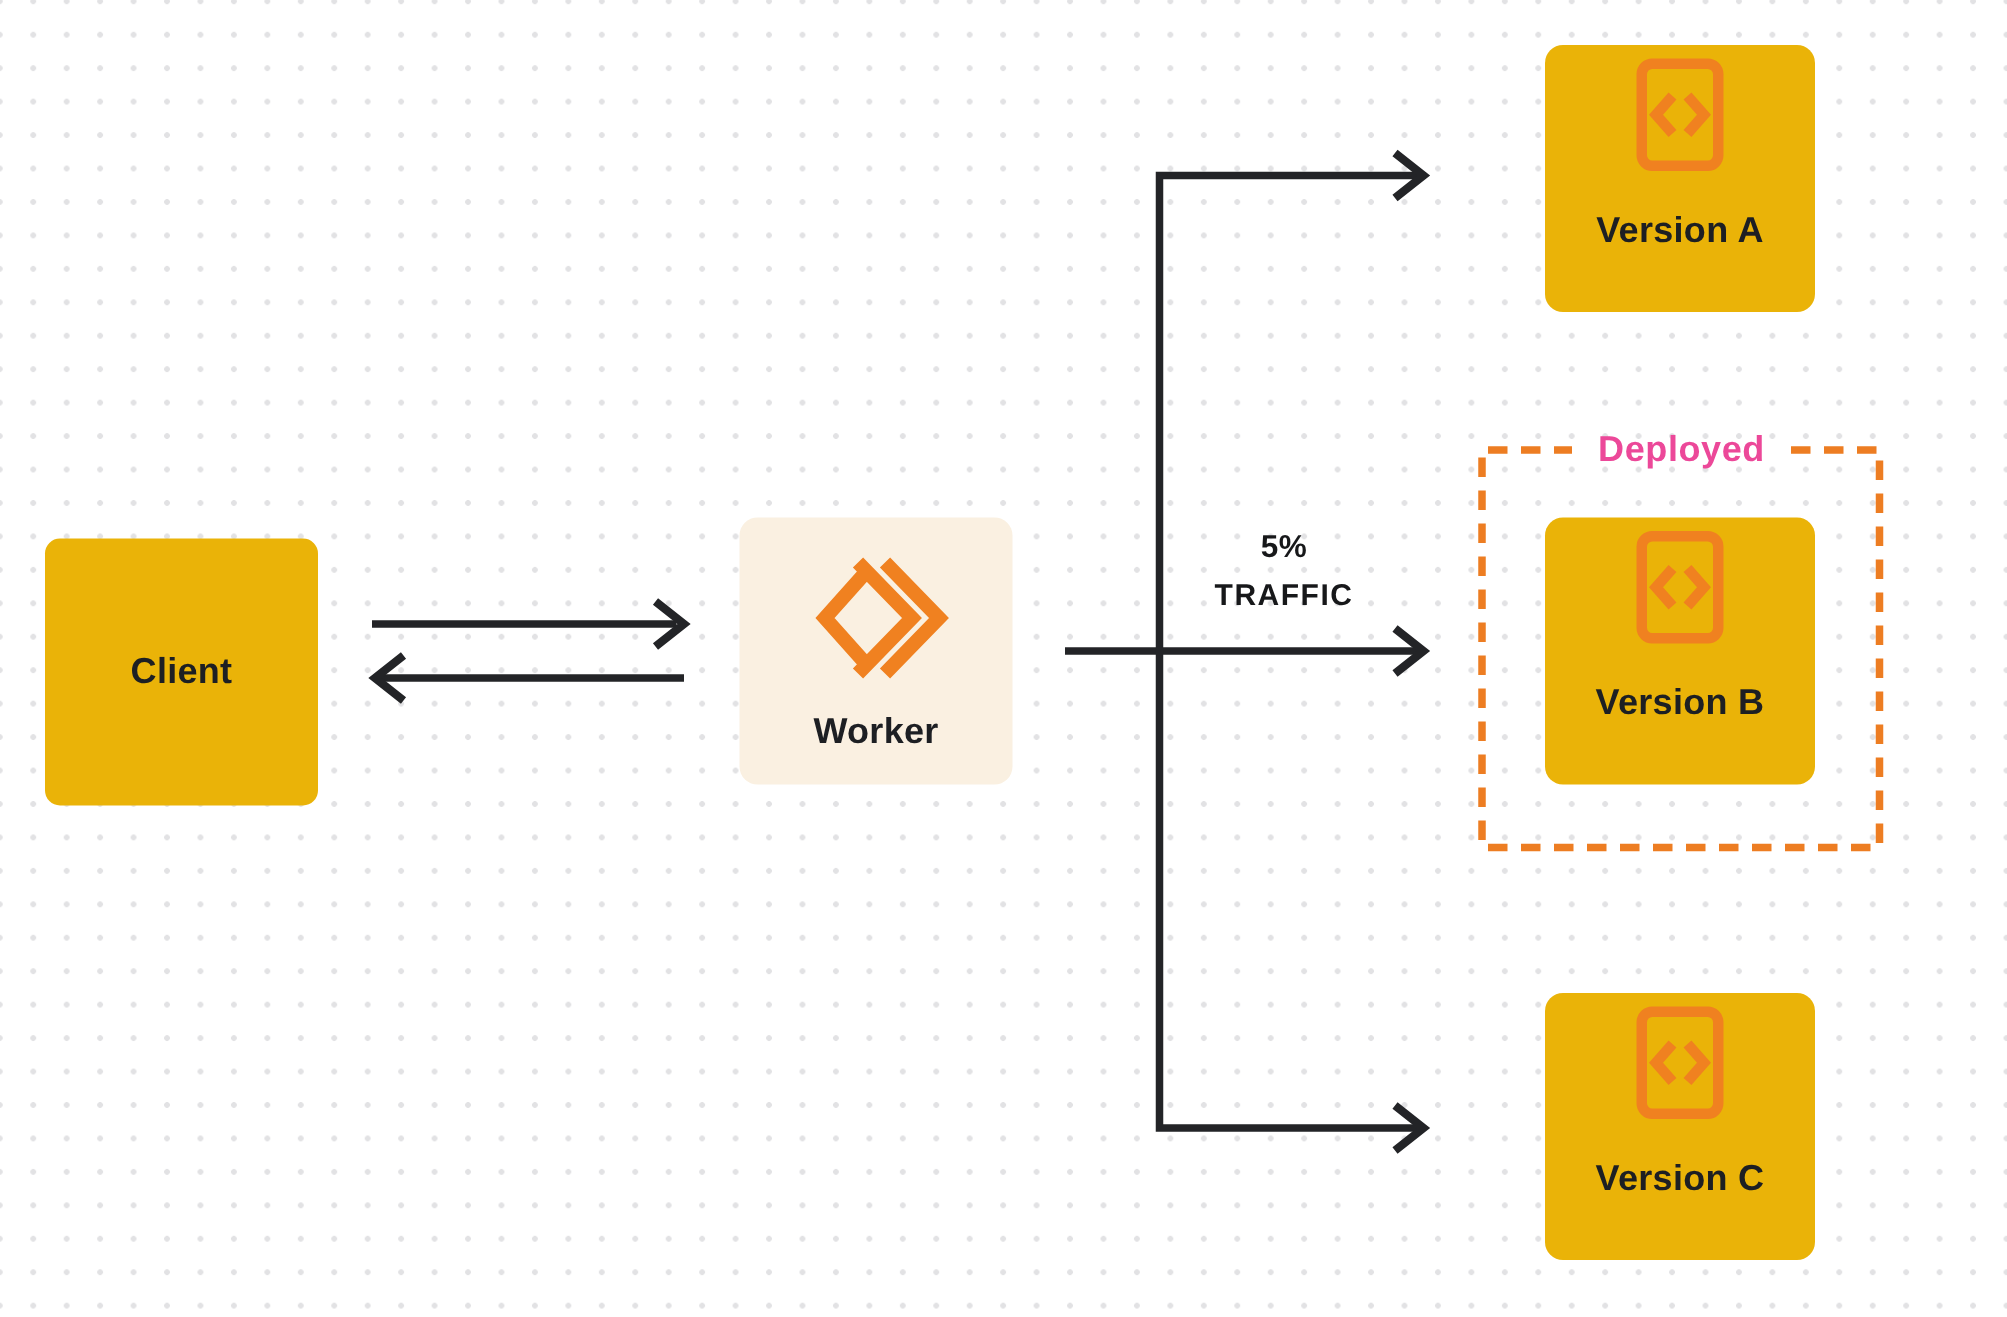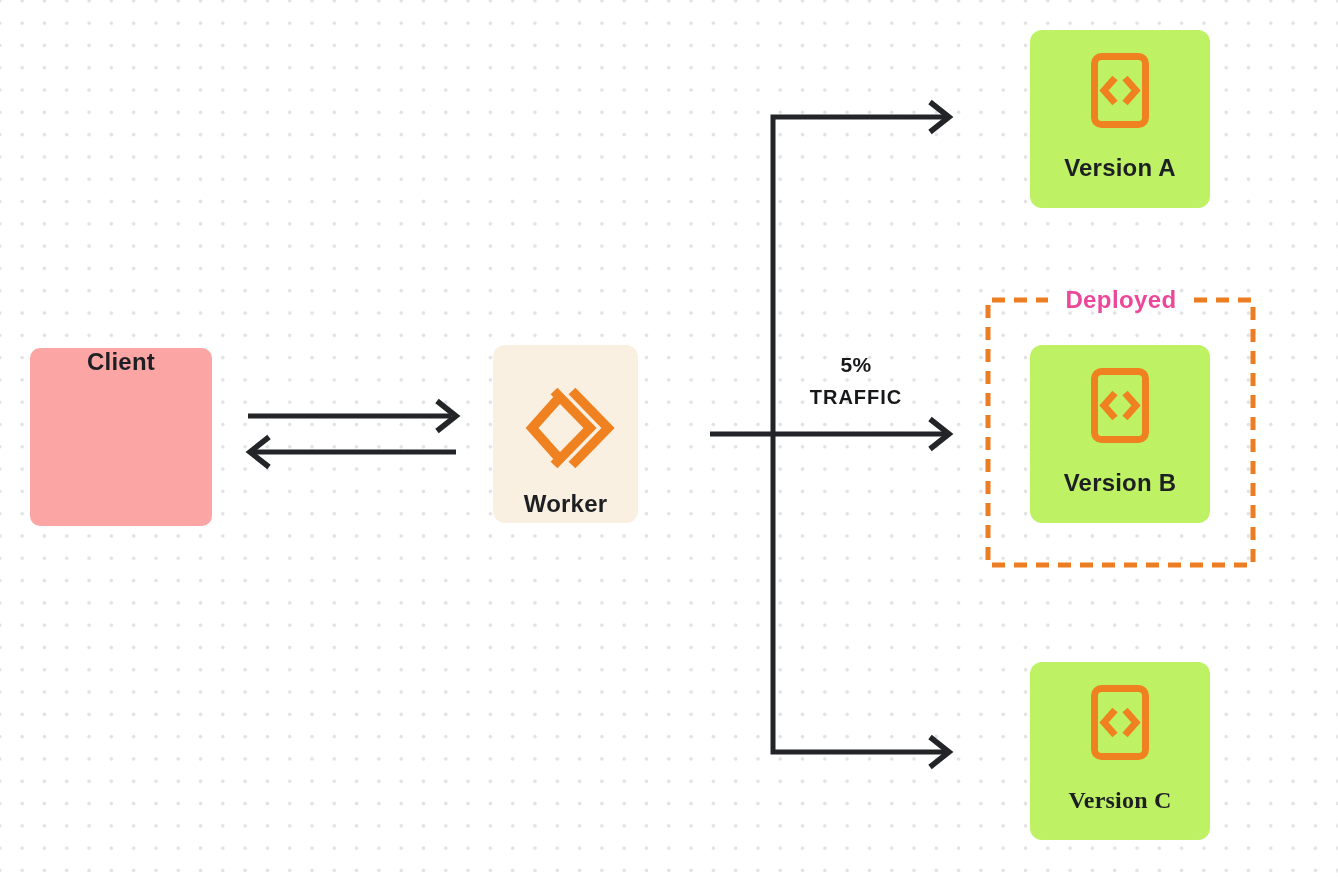--- a/index.html
+++ b/index.html
@@ -23,36 +23,37 @@
     box-sizing: border-box;
     display: flex; flex-direction: column; align-items: center;
     border-radius: 12px;
   }
   .node-label {
     font-size: 24px; font-weight: 700; color: #1d1f23;
     letter-spacing: 0.2px; line-height: 28px;
     white-space: nowrap;
   }
   #client {
-    left: 30px; top: 348px; width: 182px; height: 178px;
-    background: #fca5a5; border-radius: 10px;
+    left: 30px; top: 359px; width: 182px; height: 178px;
+    background: #eab308; border-radius: 10px;
+    justify-content: center;
   }
   #worker {
-    left: 493px; top: 345px; width: 145px; height: 178px;
-    background: #faf0e1; padding-top: 43px;
+    left: 493px; top: 345px; width: 182px; height: 178px;
+    background: #faf0e1; padding-top: 27px;
   }
   #worker .node-label { margin-top: 22px; }
   .version {
     left: 1030px; width: 180px; height: 178px;
-    background: #bef264; padding-top: 23px;
+    background: #eab308; padding-top: 9px;
   }
   .version .node-label { margin-top: 26px; }
   #version-a { top: 30px; }
   #version-b { top: 345px; text-align: center; }
-  #version-c { top: 662px; font-family: Liberation Serif, serif; }
+  #version-c { top: 662px; }
   .icon-svg { display: block; overflow: visible; }
   #deployed-label {
     position: absolute; left: 1121px; top: 300px;
     transform: translate(-50%, -50%);
     font-size: 24px; font-weight: 700; color: #ec4899;
     letter-spacing: 0.4px; white-space: nowrap;
   }
   #traffic-label {
     position: absolute; left: 776px; top: 349px; width: 160px;
     text-align: center; font-weight: 700; color: #17181a;

